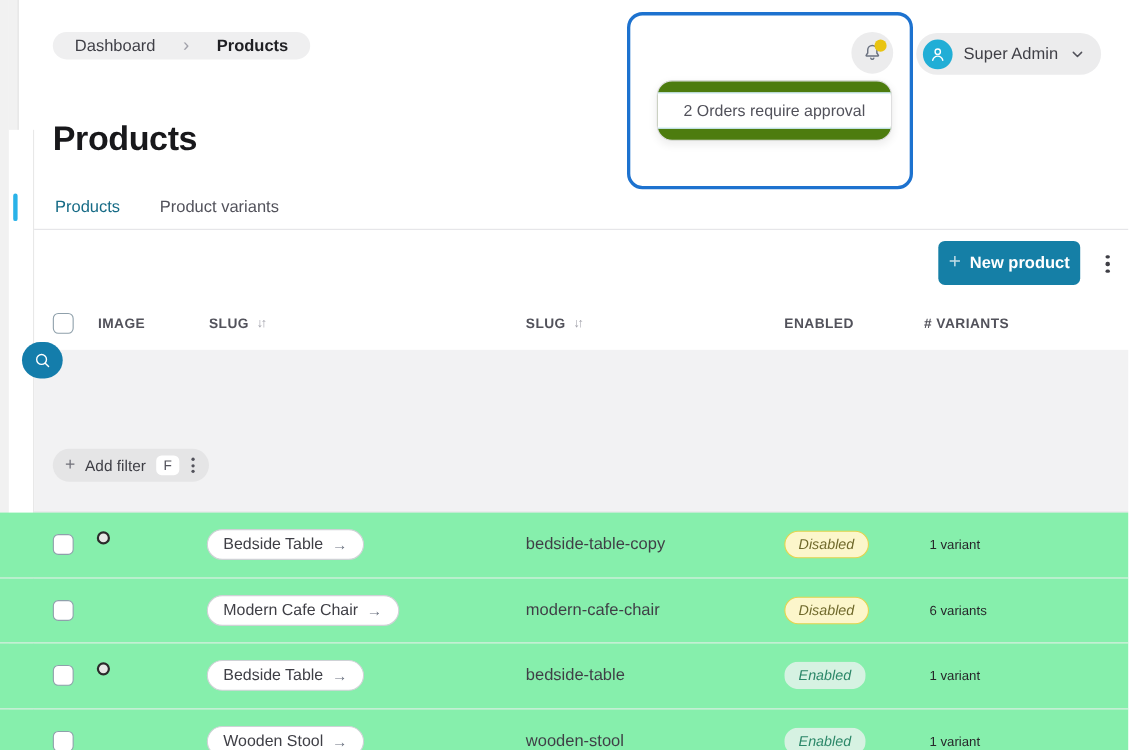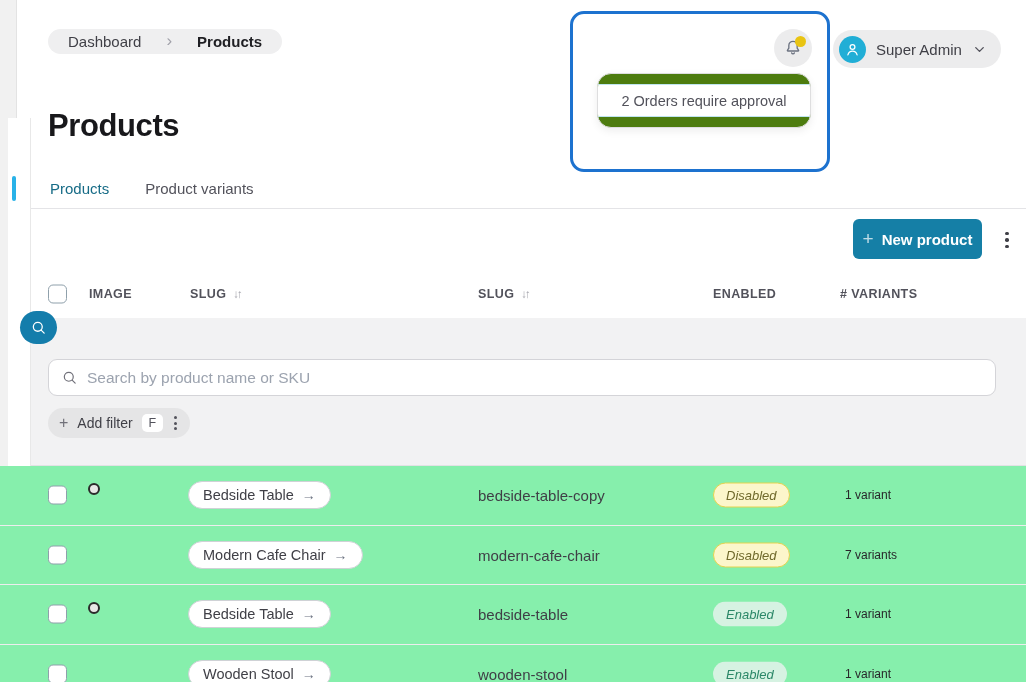--- a/index.html
+++ b/index.html
@@ -248,29 +248,20 @@
 
   <div class="abs filter-panel"></div>
   <div class="abs search-bubble" style="background:#147dab;">
     <span>
       <svg width="17" height="17" viewBox="0 0 24 24" fill="none" stroke="#ffffff" stroke-width="1.8" stroke-linecap="round">
         <circle cx="11" cy="11" r="6.3"></circle>
           <line x1="15.7" y1="15.7" x2="20" y2="20"></line>
       </svg>
     </span>
   </div>
-  <div class="abs search-box">
-    <span>
-      <svg width="17" height="17" viewBox="0 0 24 24" fill="none" stroke="#71717a" stroke-width="1.7" stroke-linecap="round">
-        <circle cx="11" cy="11" r="6.3"></circle>
-          <line x1="15.7" y1="15.7" x2="20" y2="20"></line>
-      </svg>
-    </span>
-    <input type="text" placeholder="Search by product name or SKU" style="">
-  </div>
   <div class="abs add-filter">
     <span class="plus">+</span>
     <span class="lbl">Add filter</span>
     <span class="key-badge">F</span>
     <span class="kebab">
         <i></i>
         <i></i>
         <i></i>
       </span>
   </div>
@@ -290,21 +281,21 @@
 
     <div class="row">
       <span class="cell col-check checkbox"></span>
       <span class="cell thumb thumb-cafe-chair" style="left:88px;"><i class="t1"></i><i class="t2"></i><i class="t3"></i></span>
       <span class="cell name-pill" style="left:188px;">
         <span>Modern Cafe Chair</span>
         <span class="arrow">→</span>
       </span>
       <span class="cell slug col-slug">modern-cafe-chair</span>
       <span class="cell col-status"><span class="badge disabled">Disabled</span></span>
-      <span class="cell variants" style="left:845px;">7 variants</span>
+      <span class="cell variants" style="left:845px;">6 variants</span>
     </div>
 
     <div class="row">
       <span class="cell col-check checkbox"></span>
       <span class="cell thumb thumb-bedside-table" style="left:88px;"><i class="t1"></i><i class="t2"></i><i class="t3"></i></span>
       <span class="cell name-pill" style="left:188px;">
         <span>Bedside Table</span>
         <span class="arrow">→</span>
       </span>
       <span class="cell slug col-slug">bedside-table</span>

